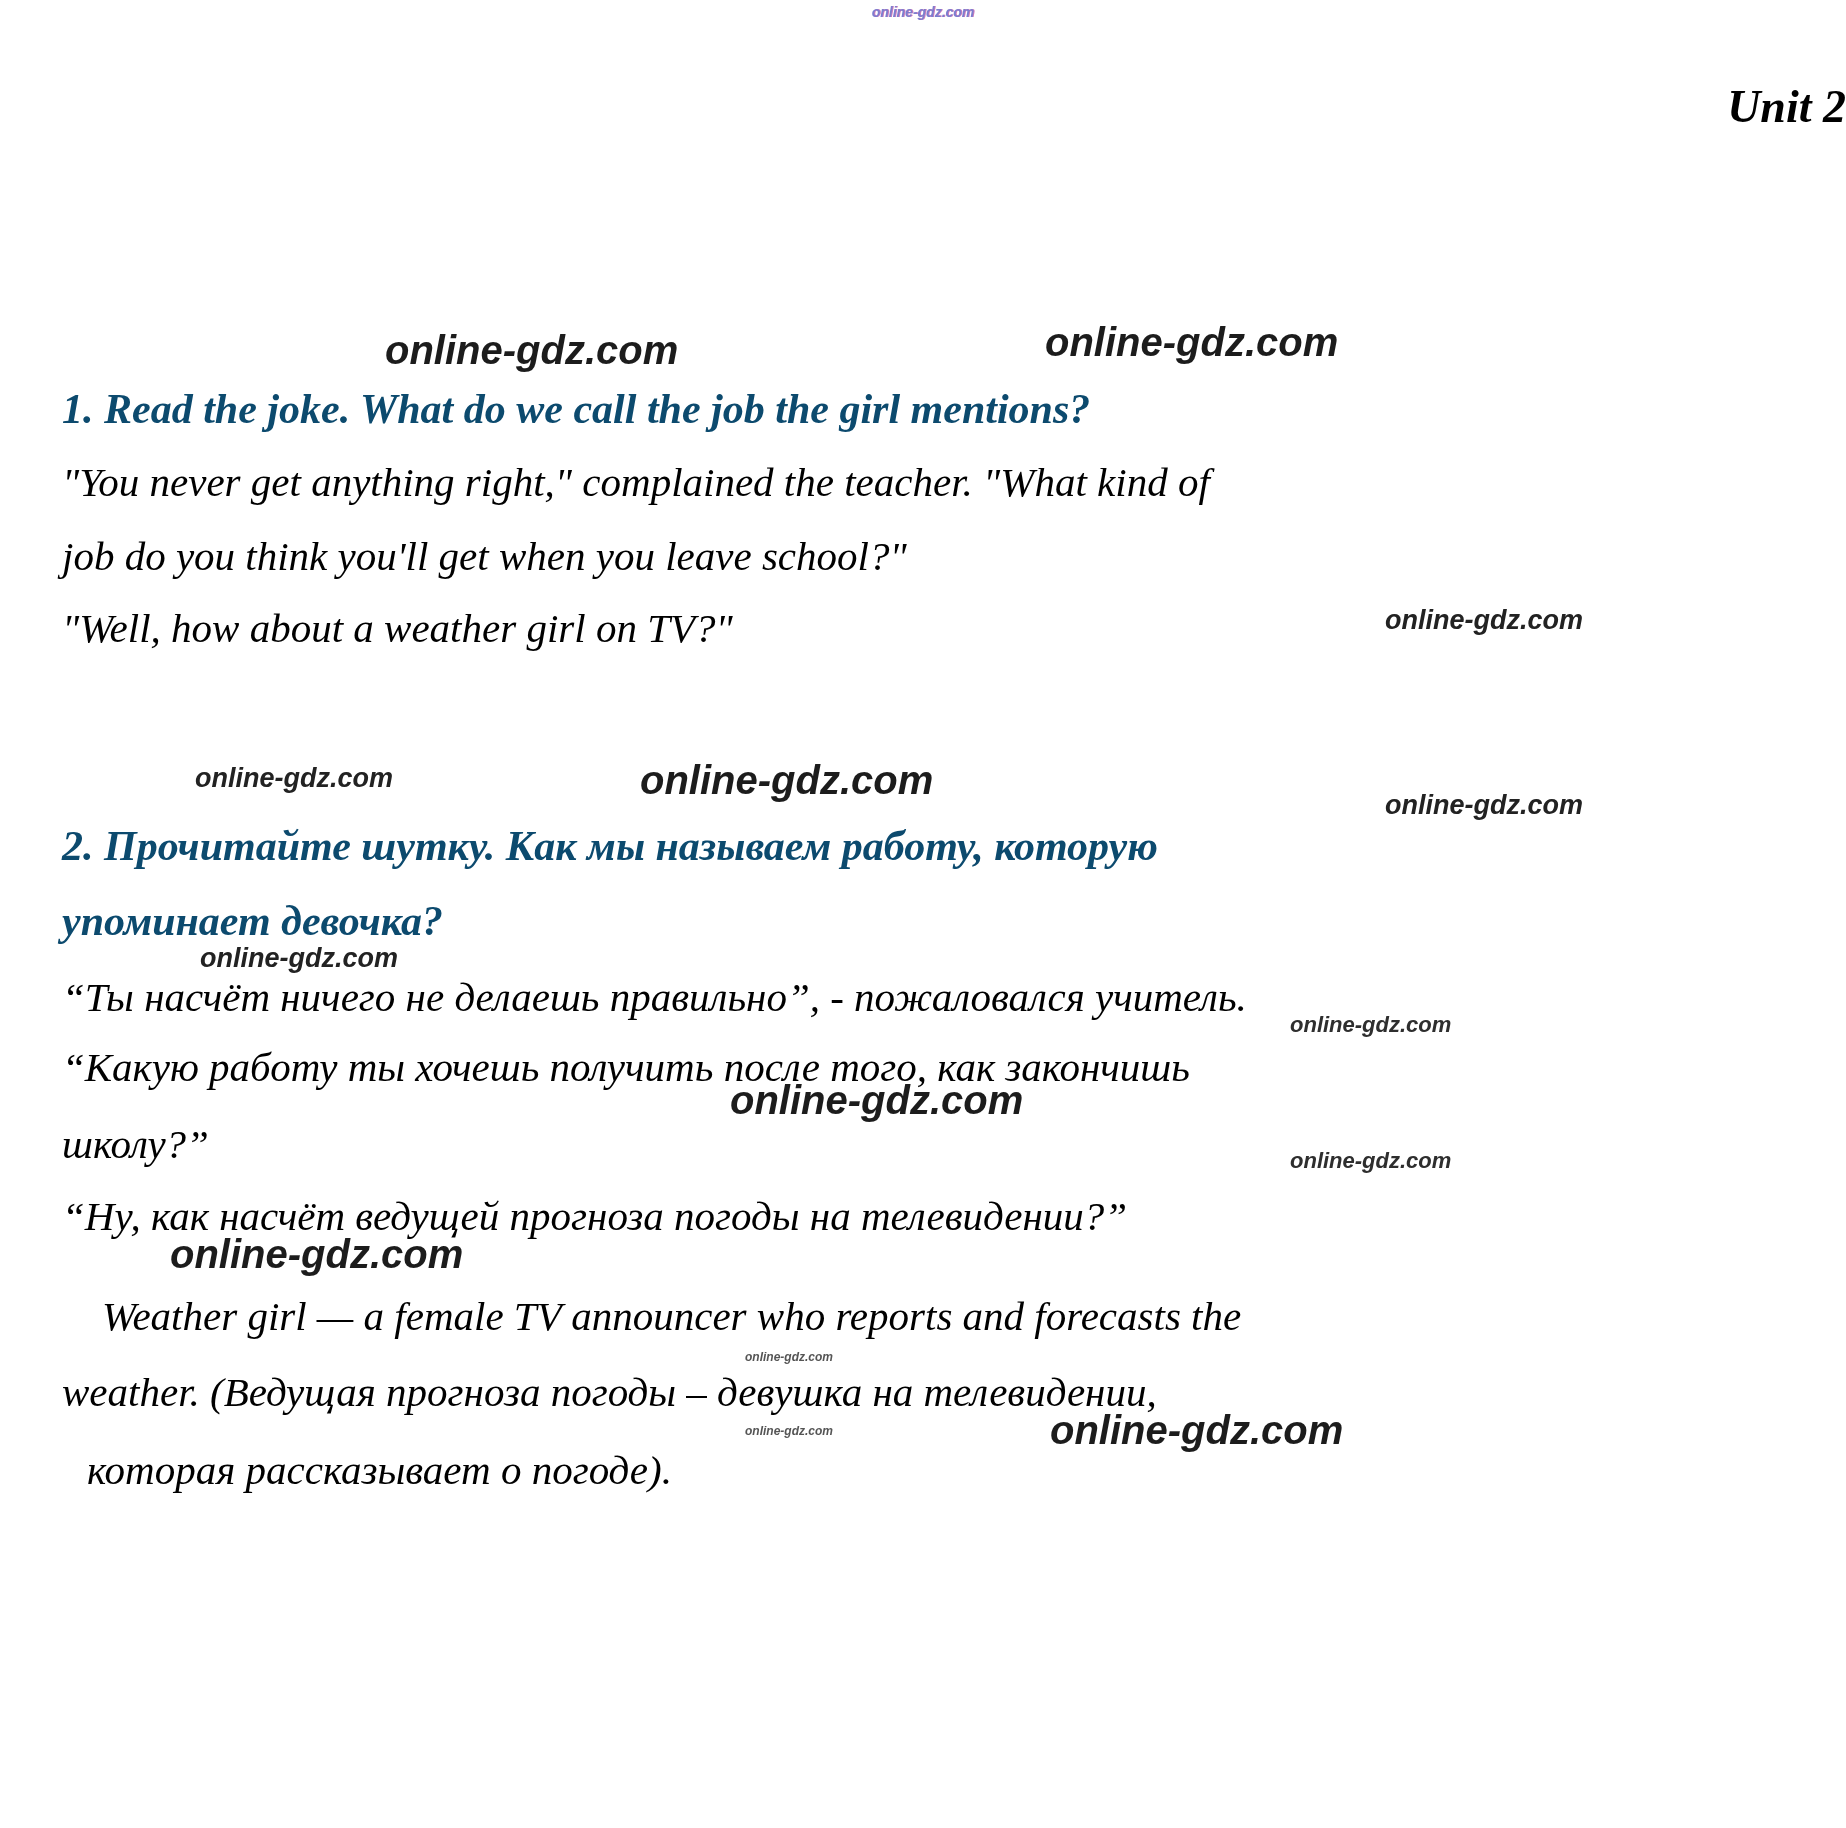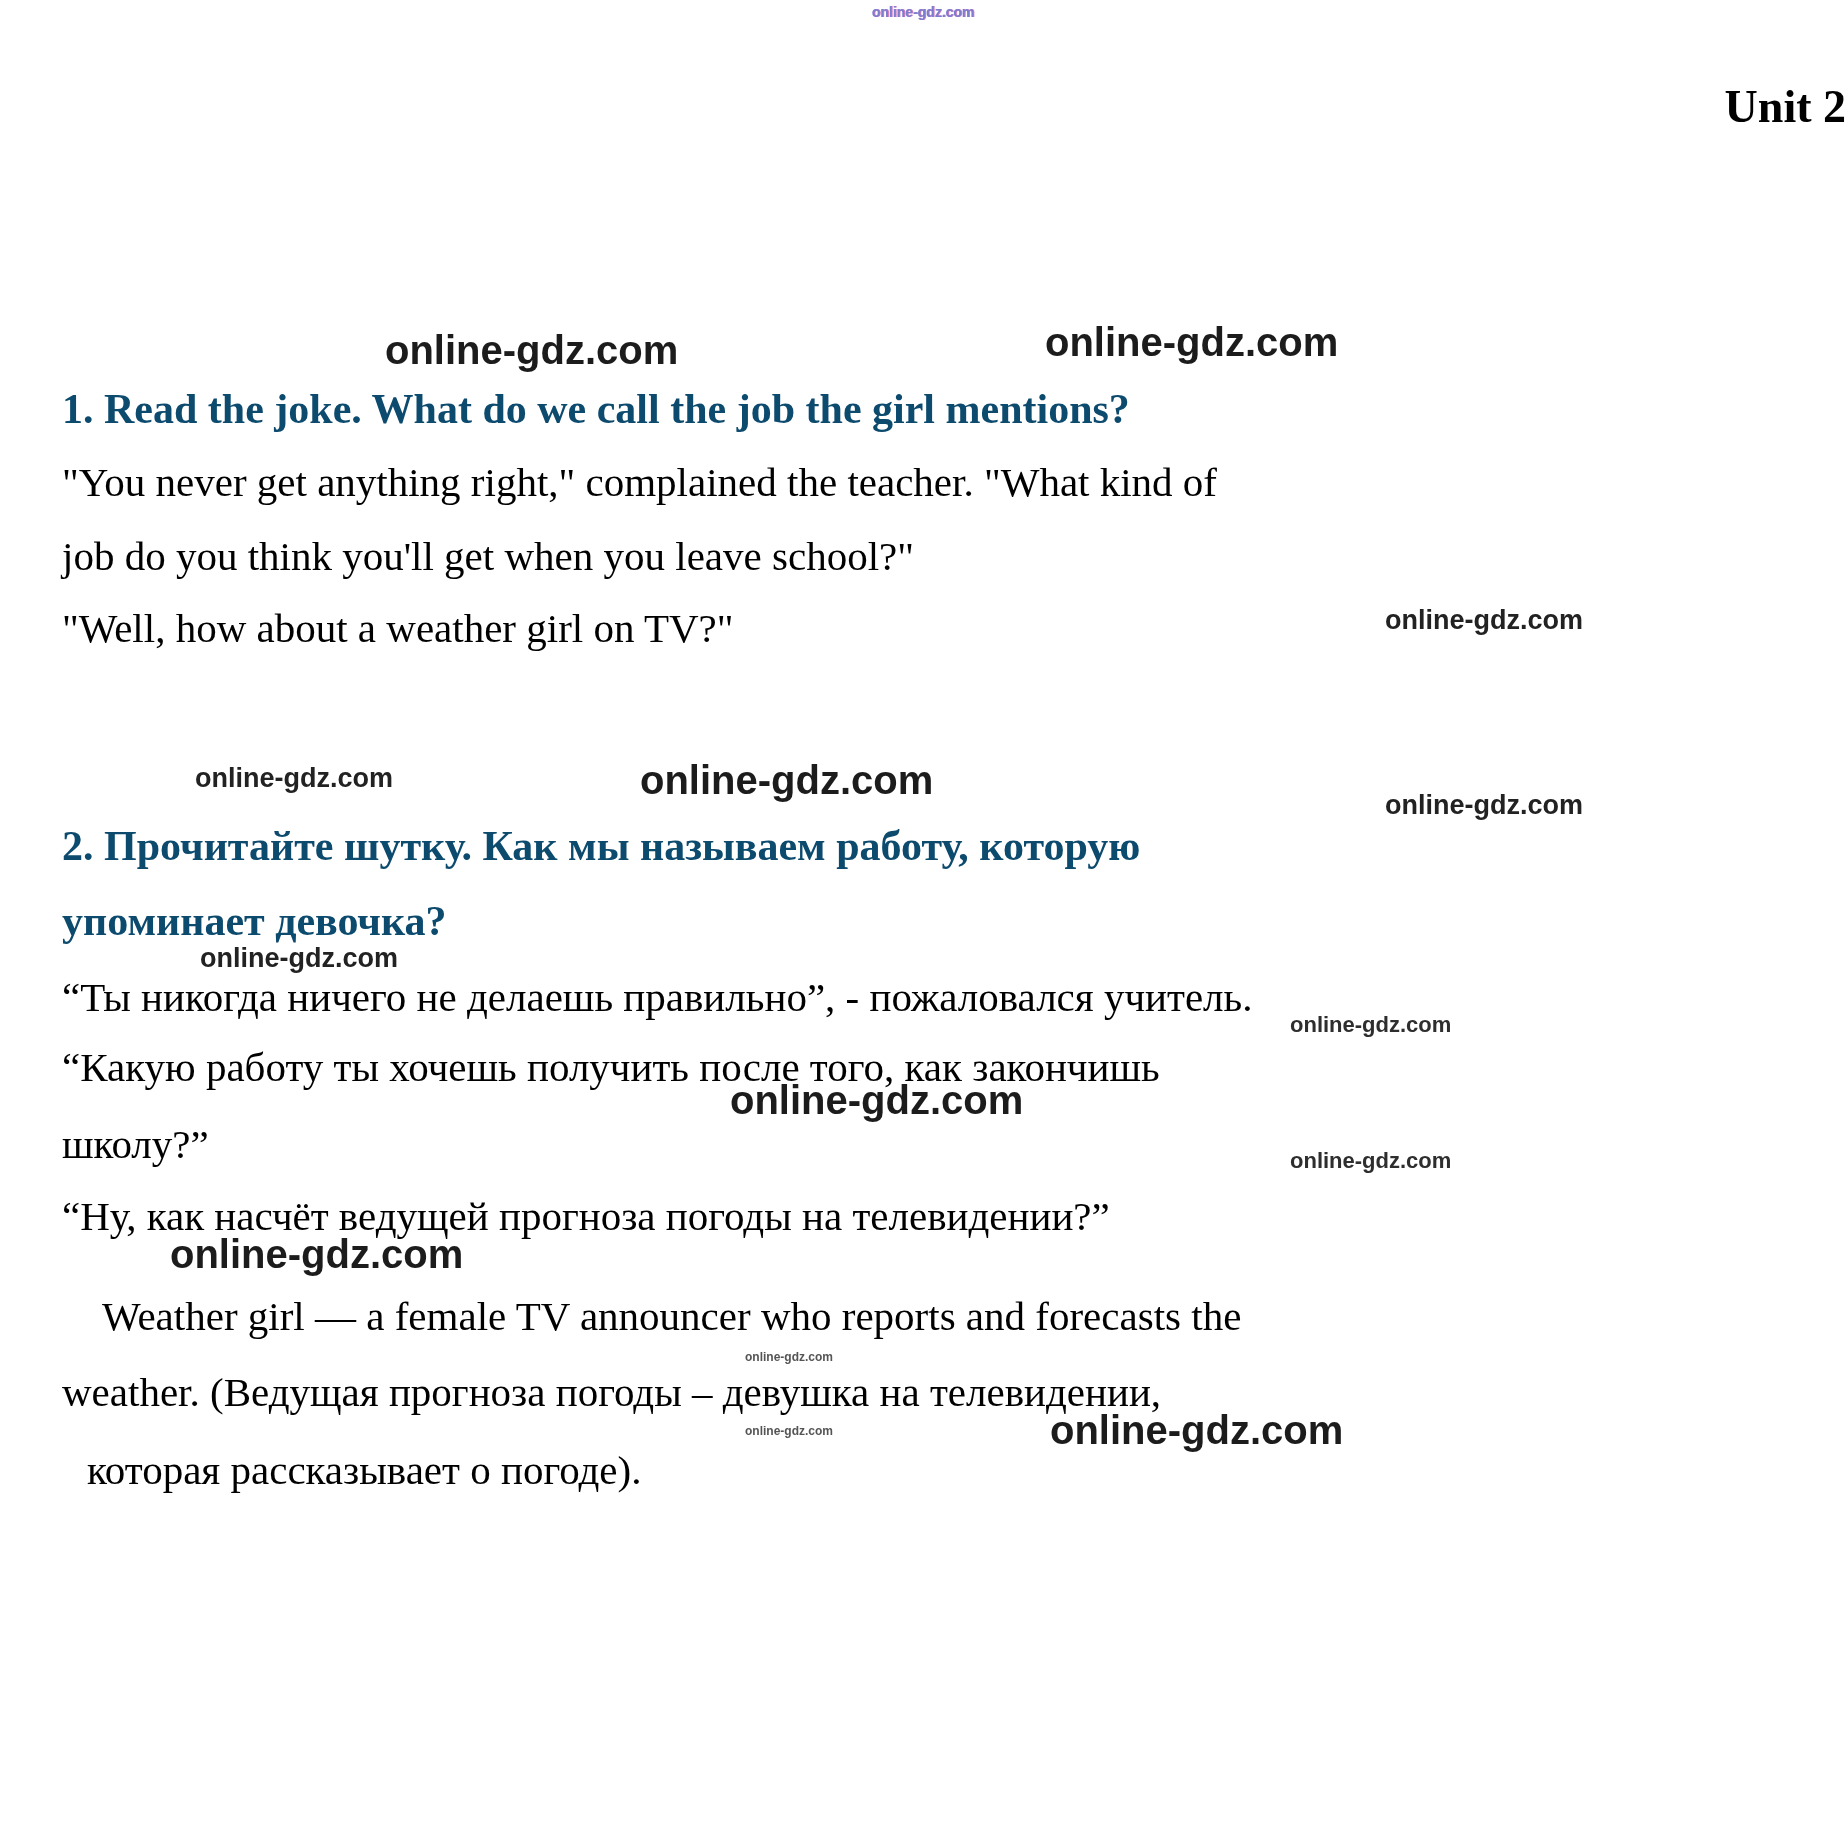--- a/index.html
+++ b/index.html
@@ -5,20 +5,21 @@
   * { margin: 0; padding: 0; box-sizing: border-box; }
   html, body { background: #ffffff; }
   .page {
     position: relative;
     width: 1846px;
     height: 1828px;
     background: #ffffff;
     overflow: hidden;
     font-family: "Liberation Serif", serif;
     color: #000;
+    font-style: italic;
   }
   .abs { position: absolute; white-space: nowrap; }
   .serif { font-size: 41px; color: #000; }
   .serif-bold { font-size: 42px; font-weight: bold; color: #0c4a6e; }
   .title {
     left: 0; right: 0;
     text-align: right;
     font-size: 46px;
     font-weight: bold;
   }
@@ -61,21 +62,21 @@
 
   <div class="abs wm wm-md" style="left:195px; top:763px;">online-gdz.com</div>
   <div class="abs wm wm-xl" style="left:640px; top:758px;">online-gdz.com</div>
   <div class="abs wm wm-md" style="left:1385px; top:790px;">online-gdz.com</div>
 
   <div class="abs serif-bold" style="left:62px; top:822px;">2. Прочитайте шутку. Как мы называем работу, которую</div>
   <div class="abs serif-bold" style="left:62px; top:897px;">упоминает девочка?</div>
 
   <div class="abs wm wm-md" style="left:200px; top:943px;">online-gdz.com</div>
 
-  <div class="abs serif" style="left:62px; top:973px;">“Ты никогда ничего не делаешь правильно”, - пожаловался учитель.</div>
+  <div class="abs serif" style="left:62px; top:973px;">“Ты насчёт ничего не делаешь правильно”, - пожаловался учитель.</div>
 
   <div class="abs wm wm-sm" style="left:1290px; top:1012px;">online-gdz.com</div>
 
   <div class="abs serif" style="left:62px; top:1043px;">“Какую работу ты хочешь получить после того, как закончишь</div>
 
   <div class="abs wm wm-xl" style="left:730px; top:1078px;">online-gdz.com</div>
 
   <div class="abs serif" style="left:62px; top:1120px;">школу?”</div>
 
   <div class="abs wm wm-sm" style="left:1290px; top:1148px;">online-gdz.com</div>

